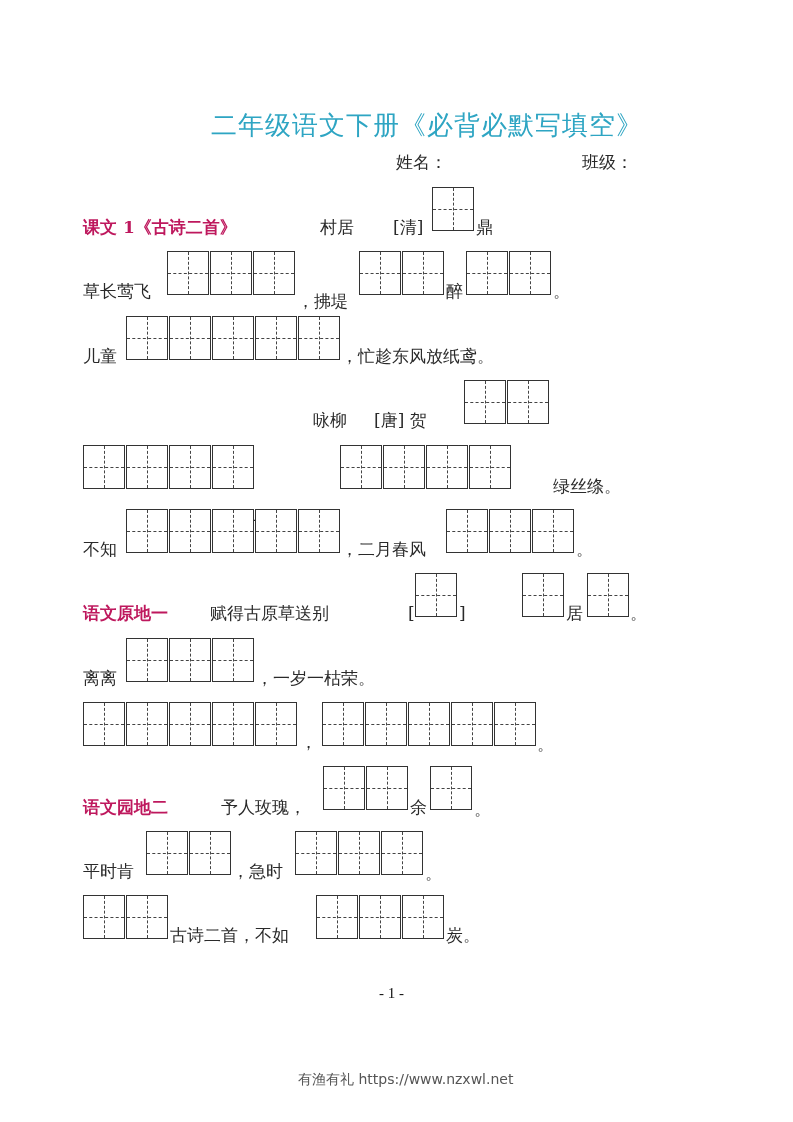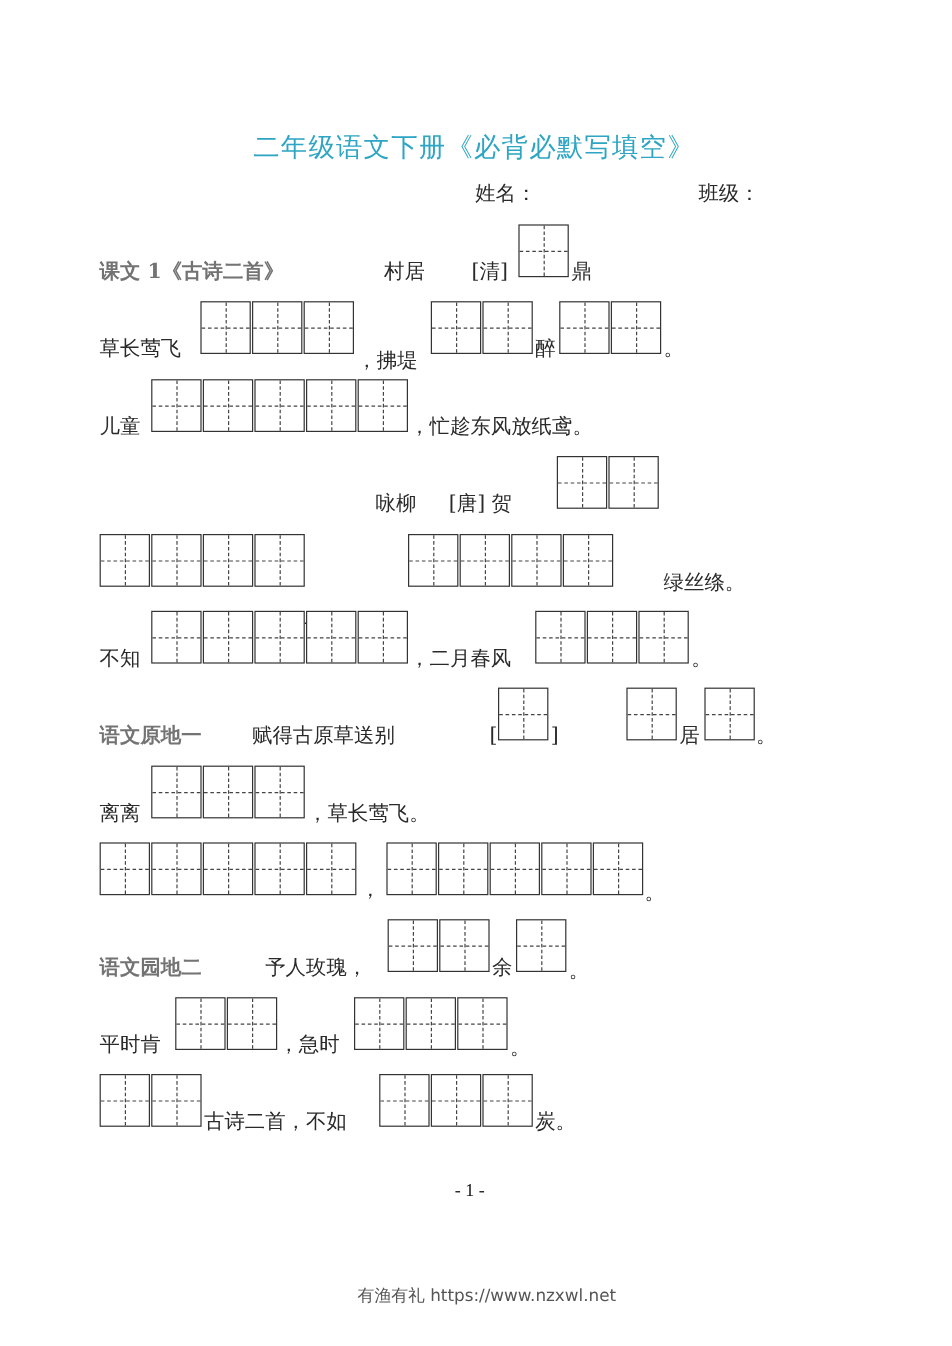--- a/index.html
+++ b/index.html
@@ -1,22 +1,22 @@
 <!DOCTYPE html>
 <html><head>
 <meta charset="utf-8">
 <style>
   html, body { margin: 0; padding: 0; background: #ffffff; }
   body { width: 793px; height: 1122px; position: relative; overflow: hidden;
          font-family: "DejaVu Serif", "Liberation Serif", serif; color: #222; }
   .abs { position: absolute; white-space: nowrap; }
   .title { color: #2ea5c3; font-family: "DejaVu Sans", "Liberation Sans", sans-serif;
-           font-size: 22px; letter-spacing: 1px; }
+           font-size: 26px; letter-spacing: 1px; }
   .txt { font-size: 17px; line-height: 20px; color: #2a2a2a; }
-  .bold { font-weight: bold; color: #737373; }
+  .bold { font-weight: bold; color: #be185d; }
   .grid { position: absolute; display: flex; }
   .cell { width: 42px; height: 44px; border: 1.2px solid #333; box-sizing: border-box;
           position: relative; margin-right: 1px; background: #fff; }
   .cell:last-child { margin-right: 0; }
   .cell::before { content: ""; position: absolute; left: 50%; top: 0; bottom: 0;
           border-left: 1px dashed #444; }
   .cell::after { content: ""; position: absolute; top: 50%; left: 0; right: 0;
           border-top: 1px dashed #444; }
   .pagenum { font-family: "Liberation Serif", serif; font-size: 15px; color: #111; }
   .footer { font-family: "DejaVu Sans", "Liberation Sans", sans-serif; font-size: 14px; color: #555; }
@@ -117,21 +117,21 @@
   <div class="cell"></div>
 </div>
 <div class="abs txt" style="left:630px; top:603px;">。</div>
 
 <div class="abs txt" style="left:83px; top:668px;">离离</div>
 <div class="grid" style="left:126px; top:638px;">
   <div class="cell"></div>
   <div class="cell"></div>
   <div class="cell"></div>
 </div>
-<div class="abs txt" style="left:256px; top:668px;">，草长莺飞。</div>
+<div class="abs txt" style="left:256px; top:668px;">，一岁一枯荣。</div>
 
 <div class="grid" style="left:83px; top:702px;">
   <div class="cell"></div>
   <div class="cell"></div>
   <div class="cell"></div>
   <div class="cell"></div>
   <div class="cell"></div>
 </div>
 <div class="abs txt" style="left:300px; top:732px;">，</div>
 <div class="grid" style="left:322px; top:702px;">

